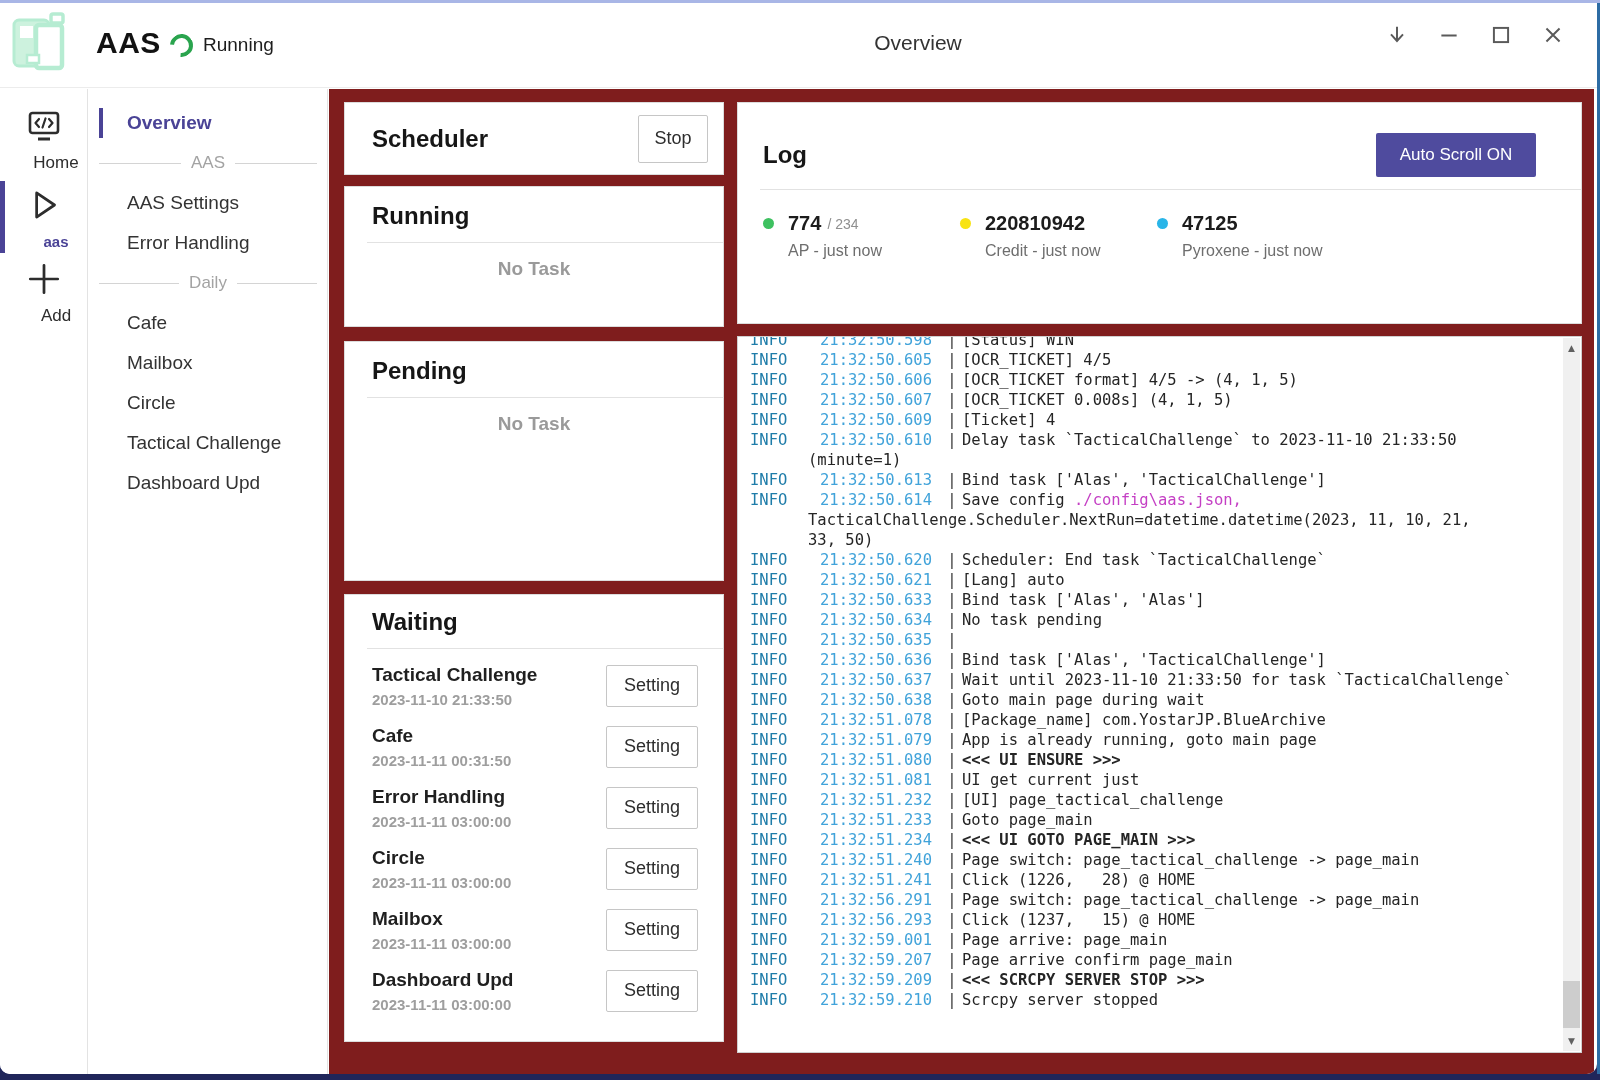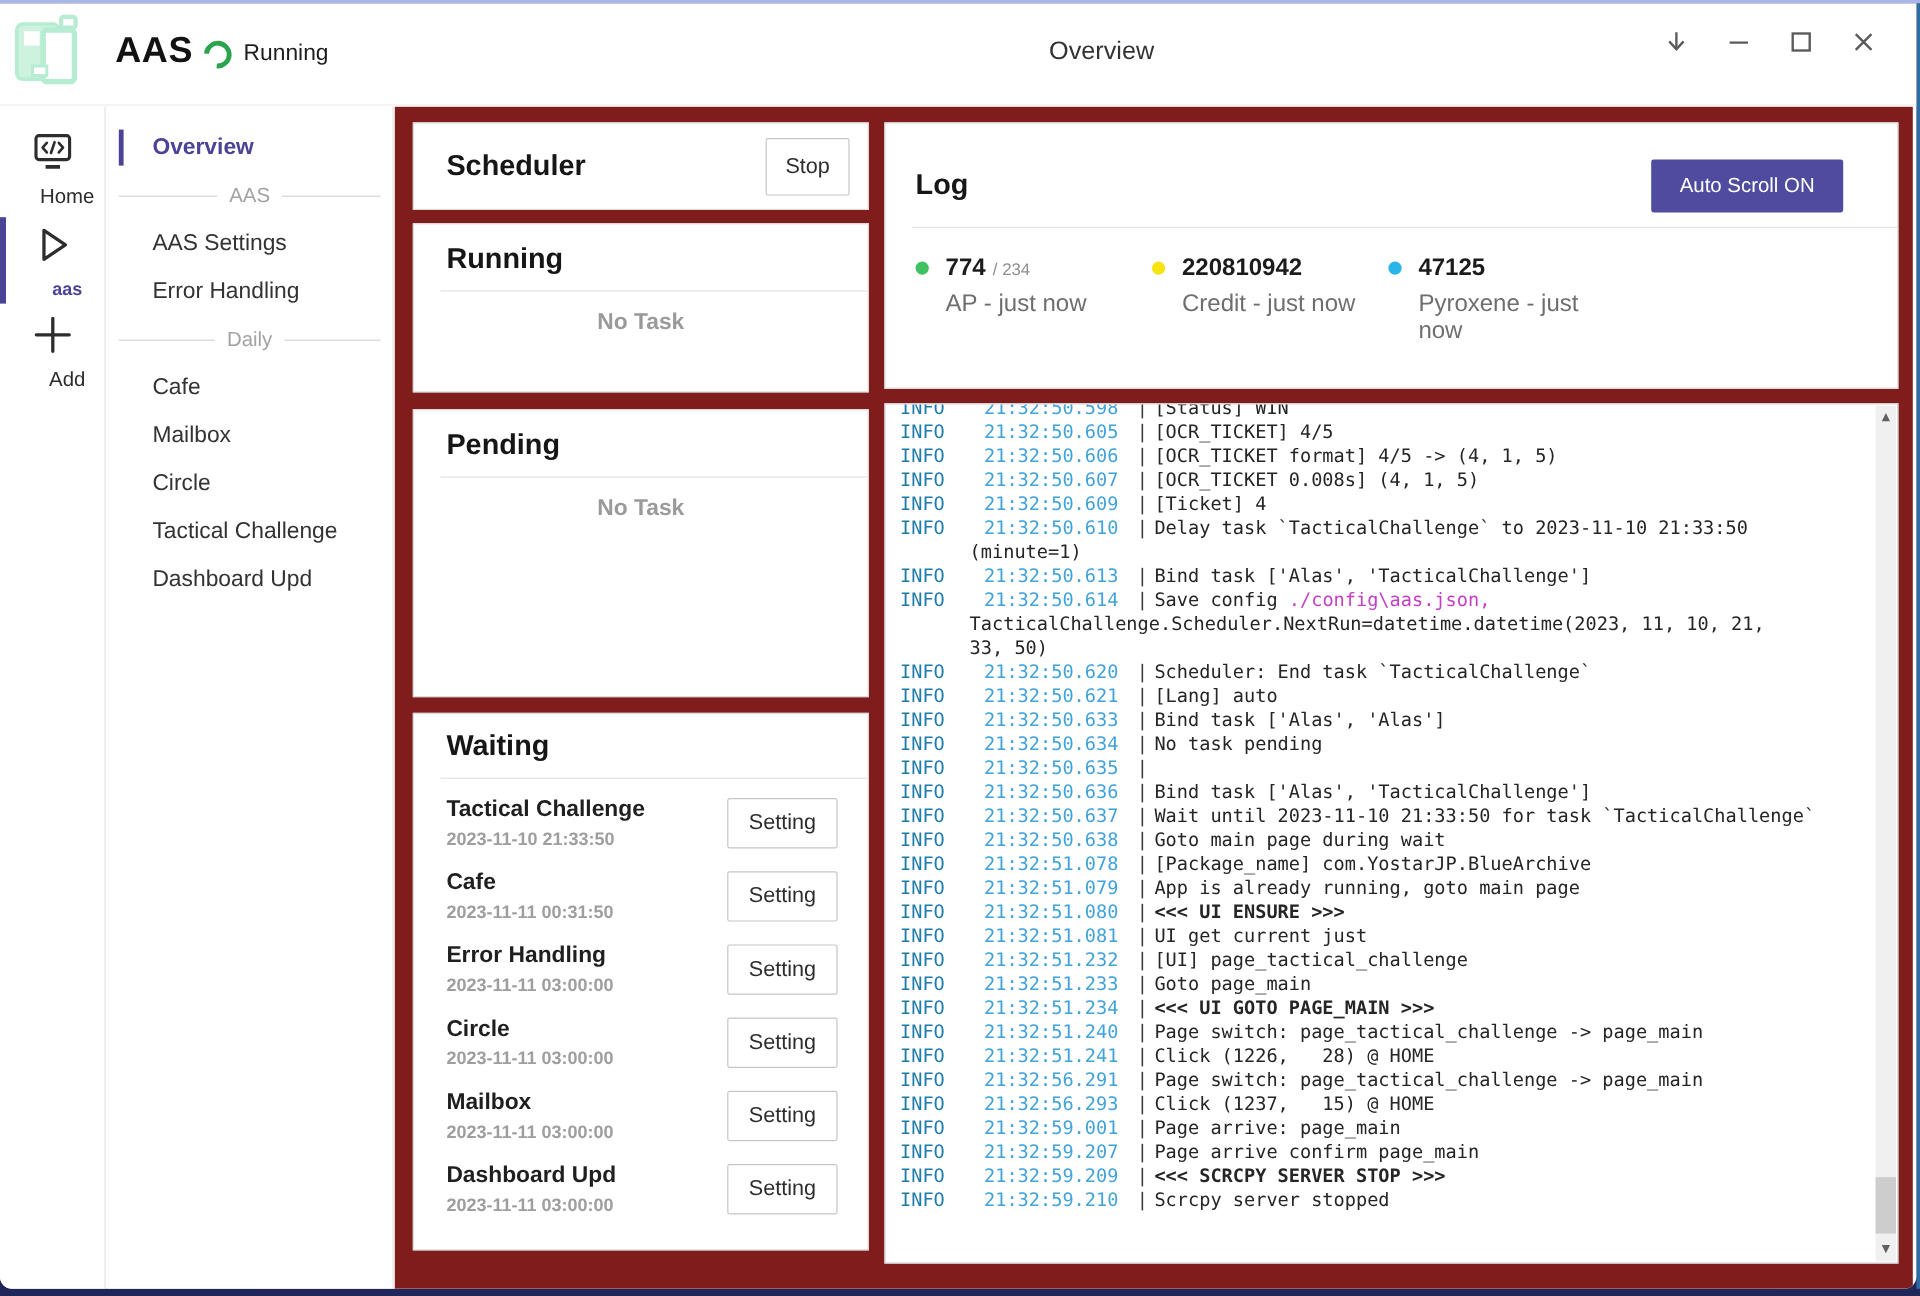--- a/index.html
+++ b/index.html
@@ -74,21 +74,21 @@
   .log-head { display:flex; align-items:center; padding:0 45px 0 25px; }
   .log-head .card-title { flex:1; }
   .autoscroll-btn { width:160px; height:44px; background:#4f4b9e; color:#fff; border:none; border-radius:2px;
                     font-size:17px; font-family:"Liberation Sans", sans-serif; cursor:default; }
   .stats-row { display:flex; margin-top:22px; padding-left:25px; }
   .stat { width:197px; }
   .stat .stat-top { display:flex; align-items:center;text-align:center; }
   .stat .dot { width:11px; height:11px; border-radius:50%; margin-right:14px; flex:none; }
   .stat .stat-value { font-size:20px; font-weight:700; color:#1c1c1c; }
   .stat .stat-suffix { font-size:14px; color:#8f8f8f; margin-left:6px; }
-  .stat .stat-label { font-size:20px; color:#6e6e6e; margin-top:7px; padding-left:25px; }
+  .stat .stat-label { font-size:16px; color:#6e6e6e; margin-top:7px; padding-left:25px; }
 
   .console { position:absolute; left:408px; top:247px; width:845px; height:717px; background:#fff;
              border:1px solid #cfcfcf; overflow:hidden; font-family:"DejaVu Sans Mono", monospace;
              font-size:15.5px; line-height:20px; color:#252525; }
   .log-lines { margin-top:-7px; padding-left:12px; }
   .log-row { display:flex; white-space:pre; }
   .log-lv { width:70px; color:#1e7ca9; flex:none; }
   .log-tm { width:122px; color:#41a3da; flex:none; }
   .log-pipe { width:20px; text-align:center; color:#3a3a3a; flex:none; }
   .log-msg { white-space:pre; }

